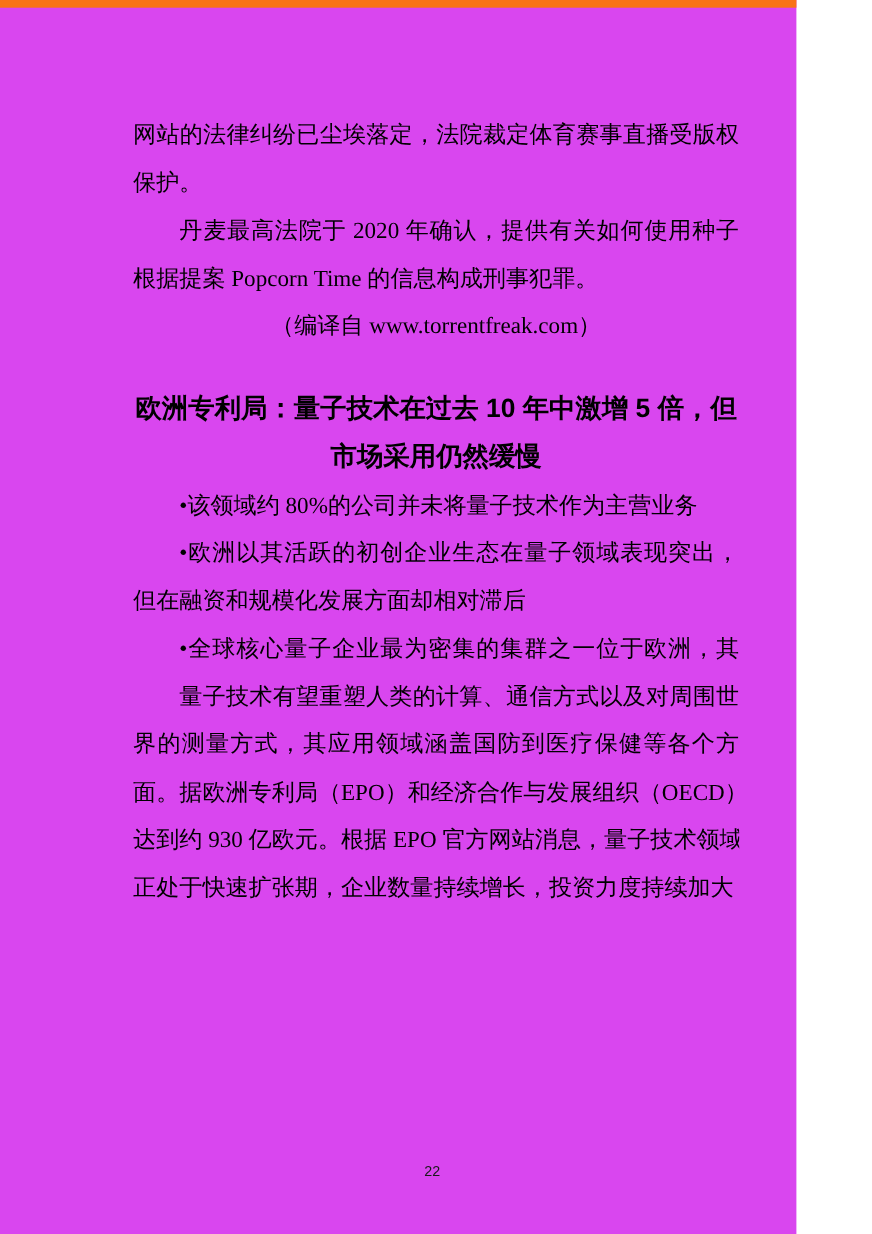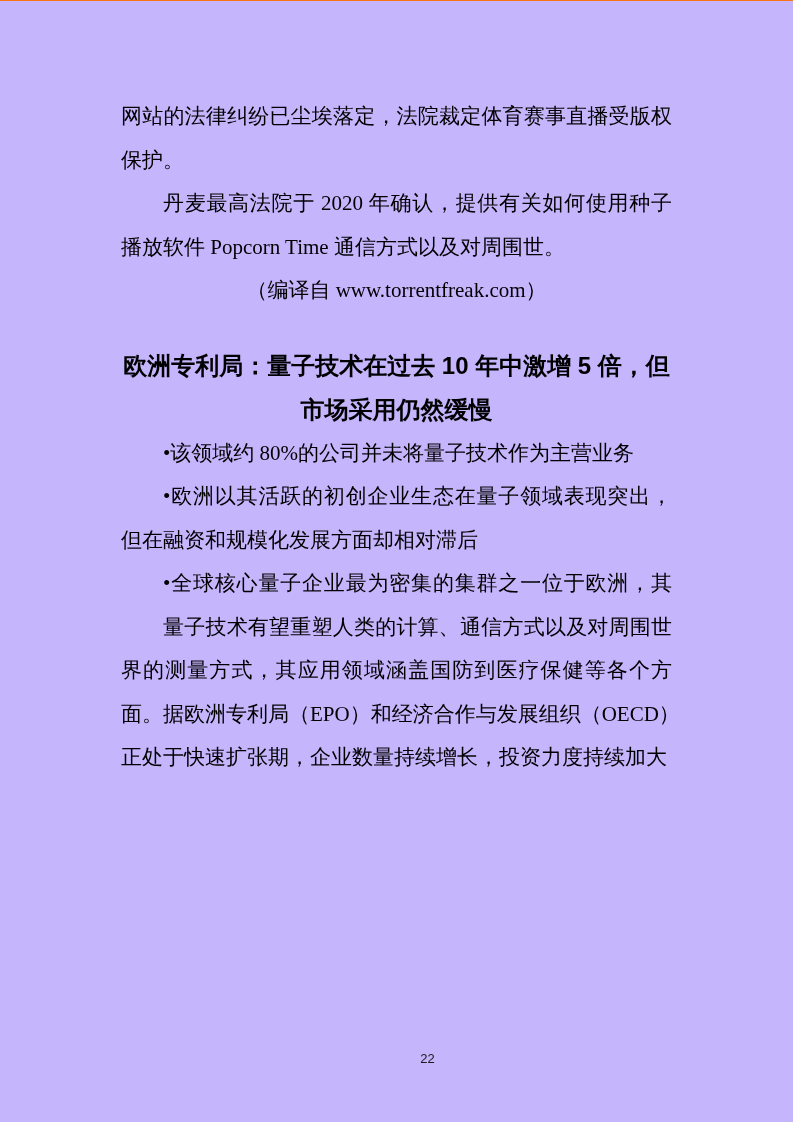--- a/index.html
+++ b/index.html
@@ -2,24 +2,24 @@
 <html><head>
 <meta charset="utf-8">
 <style>
   html, body {
     margin: 0;
     padding: 0;
     background: #ffffff;
   }
   .page {
     position: relative;
-    width: 793px;
+    width: 724px;
     height: 1122px;
-    background: #c4b5fd;
-    border-top: 1px solid #f97316;
+    background: #d946ef;
+    border-top: 7px solid #f97316;
     box-sizing: border-box;
     overflow: hidden;
     color: #000000;
     font-family: "Liberation Serif", "DejaVu Serif", serif;
   }
   .content {
     padding: 94px 121px 0 121px;
     width: 551px;
     box-sizing: content-box;
   }
@@ -76,21 +76,21 @@
   <div class="content">
 
     <div>
       <div class="line fill">网站的法律纠纷已尘埃落定，法院裁定体育赛事直播受版权</div>
       <div class="line">保护。</div>
     </div>
 
 
     <div>
       <div class="line fill ind">丹麦最高法院于 2020 年确认，提供有关如何使用种子</div>
-      <div class="line">播放软件 Popcorn Time 通信方式以及对周围世。</div>
+      <div class="line">根据提案 Popcorn Time 的信息构成刑事犯罪。</div>
     </div>
 
     <div class="line right">（编译自 www.torrentfreak.com）</div>
 
     <div class="heading">
       <div class="heading-line">欧洲专利局：量子技术在过去 10 年中激增 5 倍，但</div>
       <div class="heading-line">市场采用仍然缓慢</div>
     </div>
 
     <div>
@@ -101,19 +101,20 @@
       <div class="line">但在融资和规模化发展方面却相对滞后</div>
     </div>
     <div>
       <div class="line fill ind">•全球核心量子企业最为密集的集群之一位于欧洲，其</div>
     </div>
 
     <div>
       <div class="line fill ind">量子技术有望重塑人类的计算、通信方式以及对周围世</div>
       <div class="line fill">界的测量方式，其应用领域涵盖国防到医疗保健等各个方</div>
       <div class="line fill">面。据欧洲专利局（EPO）和经济合作与发展组织（OECD）</div>
+      <div class="line fill">达到约 930 亿欧元。根据 EPO 官方网站消息，量子技术领域</div>
       <div class="line fill">正处于快速扩张期，企业数量持续增长，投资力度持续加大，</div>
     </div>
 
   </div>
 
   <div class="footer">22</div>
 </div>
 
 </body></html>

